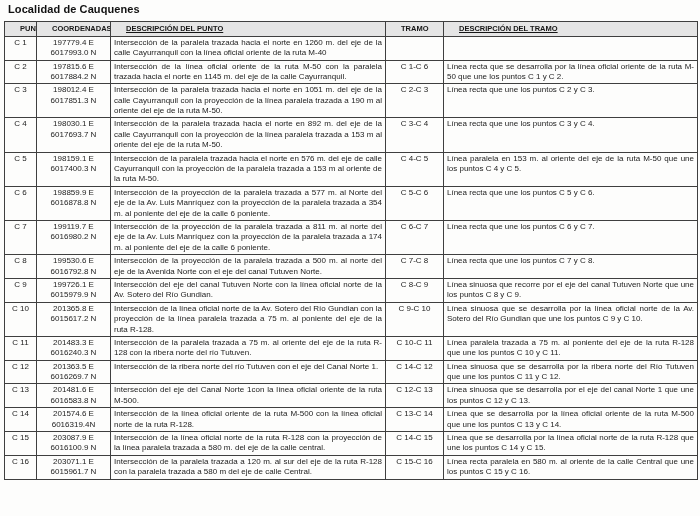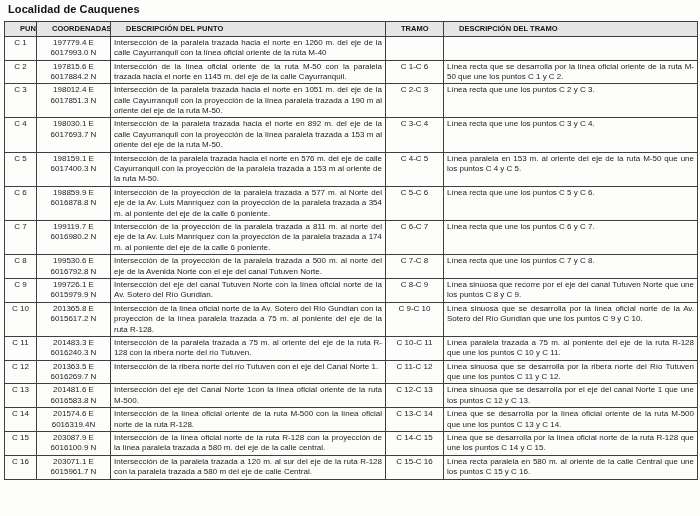--- a/index.html
+++ b/index.html
@@ -43,20 +43,21 @@
     font-size: 7.5px;
     font-weight: bold;
     text-align: left;
     padding: 2px 15px;
     color: #161616;
     background: #e5e5e5;
   }
   th.shaded {
     background-color: #d7d7d3;
     background-image: repeating-linear-gradient(45deg, #cfcfca 0 1px, #dededa 1px 3px);
+    text-decoration: underline;
   }
   td.c-punto, td.c-tramo {
     text-align: center;
     white-space: nowrap;
     margin-left: 40px;
   }
   td.c-coord {
     text-align: center;
     padding-top: 1px;
     margin-top: 12px;
@@ -211,21 +212,21 @@
     <td class="c-desc">Línea paralela trazada a 75 m. al poniente del eje de la ruta R-128 que une los puntos C 10 y C 11.</td>
   </tr>
 
   <tr>
     <td class="c-punto">C 12</td>
     <td class="c-coord">
       <span class="coord-line">201363.5 E</span>
       <span class="coord-line">6016269.7 N</span>
     </td>
     <td class="c-desc">Intersección de la ribera norte del río Tutuven con el eje del Canal Norte 1.</td>
-    <td class="c-tramo">C 11-C 12</td>
+    <td class="c-tramo">C 14-C 12</td>
     <td class="c-desc">Línea sinuosa que se desarrolla por la ribera norte del Río Tutuven que une los puntos C 11 y C 12.</td>
   </tr>
 
   <tr>
     <td class="c-punto">C 13</td>
     <td class="c-coord">
       <span class="coord-line">201481.6 E</span>
       <span class="coord-line">6016583.8 N</span>
     </td>
     <td class="c-desc">Intersección del eje del Canal Norte 1con la línea oficial oriente de la ruta M-500.</td>

